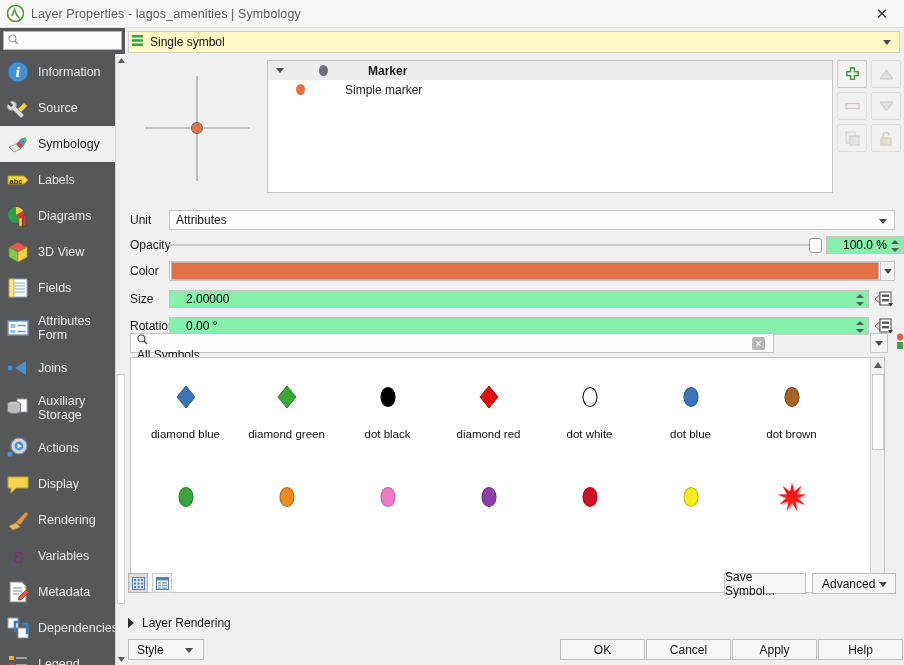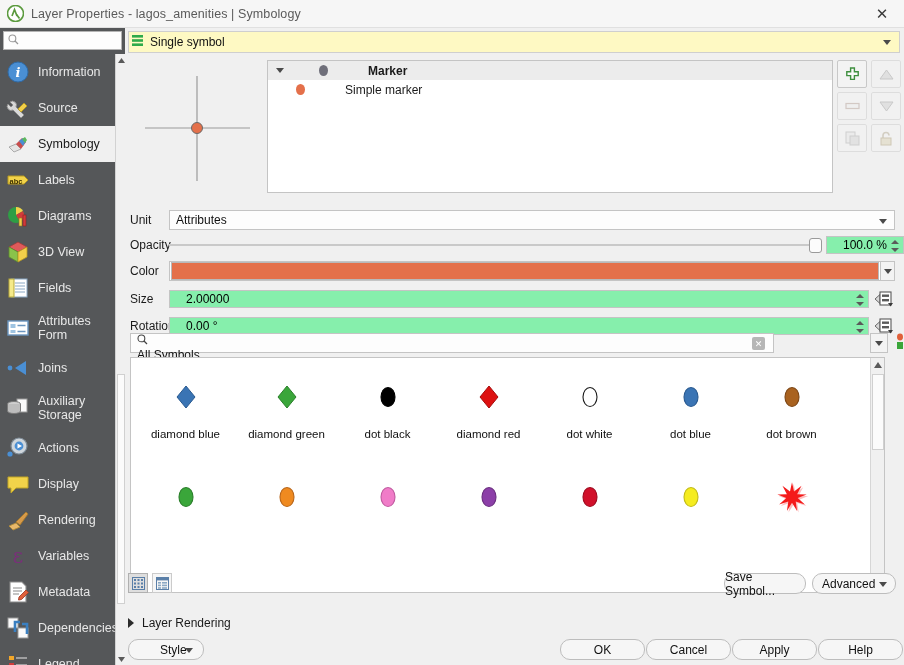--- a/index.html
+++ b/index.html
@@ -254,21 +254,21 @@
 
   
   .viewtoggles { position: absolute; left: 128px; top: 573px; display: flex; gap: 4px; }
   .vt {
     width: 20px; height: 20px; background: #f6f6f6; border: 1px solid #cbcbcb;
     display: flex; align-items: center; justify-content: center;
   }
   .vt.pressed { background: #dedede; border-color: #b0b0b0; }
 
   .btn {
-    background: #f6f6f6; border: 1px solid #bdbdbd; border-radius: 10px;
+    background: #f6f6f6; border: 1px solid #bdbdbd; border-radius: 0;
     font-family: "Liberation Sans", sans-serif; font-size: 12px; color: #111;
     display: flex; align-items: center; justify-content: center;
   }
   .save-symbol { position: absolute; left: 724px; top: 573px; width: 82px; height: 21px; }
   .advanced {
     position: absolute; left: 812px; top: 573px; width: 84px; height: 21px;
     justify-content: flex-start; padding-left: 9px;
   }
   .advanced .caret {
     position: absolute; right: 8px; top: 8px;
@@ -284,21 +284,21 @@
   .layer-rendering .tw {
     border-top: 5px solid transparent; border-bottom: 5px solid transparent;
     border-left: 6px solid #2b2b2b; margin-right: 8px;
   }
 
   .bottombar {
     position: absolute; left: 0; bottom: 0; width: 904px; height: 30px;
   }
   .style-btn {
     position: absolute; left: 128px; top: 4px; width: 76px; height: 21px;
-    justify-content: flex-start; padding-left: 31px;
+    justify-content: flex-start; padding-left: 8px;
   }
   .style-btn .caret {
     position: absolute; right: 10px; top: 8px;
     border-left: 4px solid transparent; border-right: 4px solid transparent;
     border-top: 5px solid #4a4a4a;
   }
   .dlgbtn { position: absolute; top: 4px; width: 85px; height: 21px; }
   .b-ok { left: 560px; }
   .b-cancel { left: 646px; }
   .b-apply { left: 732px; }

